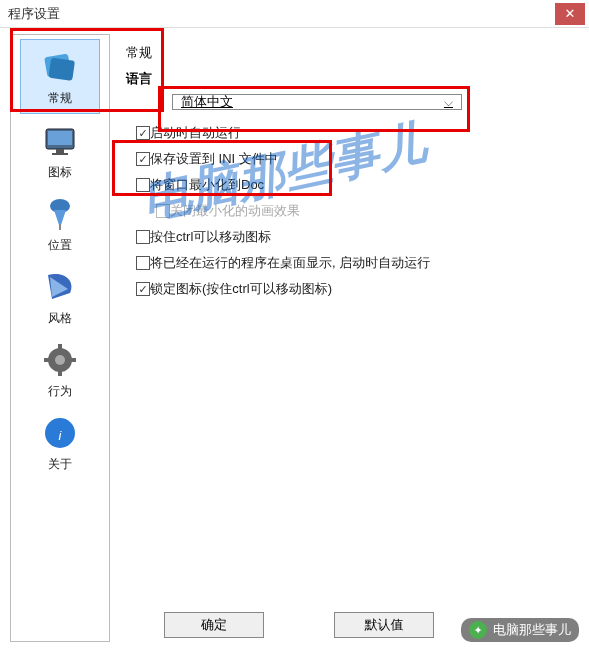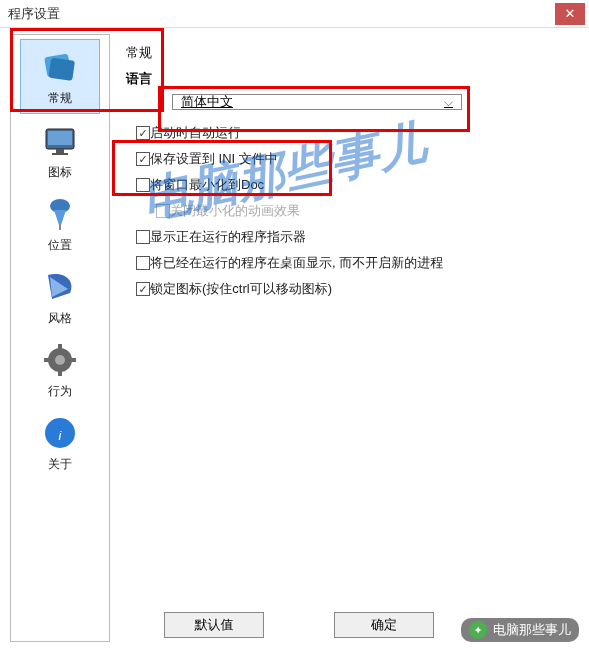--- a/index.html
+++ b/index.html
@@ -140,34 +140,34 @@
     <div class="chk-row">
       <span class="chk"></span>
       <span class="chk-label">将窗口最小化到Doc</span>
     </div>
     <div class="chk-row indent">
       <span class="chk disabled"></span>
       <span class="chk-label disabled">关闭最小化的动画效果</span>
     </div>
     <div class="chk-row">
       <span class="chk"></span>
-      <span class="chk-label">显示正在运行的程序指示器</span>
+      <span class="chk-label">按住ctrl可以移动图标</span>
     </div>
     <div class="chk-row">
       <span class="chk"></span>
-      <span class="chk-label">将已经在运行的程序在桌面显示, 而不开启新的进程</span>
+      <span class="chk-label">将已经在运行的程序在桌面显示, 启动时自动运行</span>
     </div>
     <div class="chk-row">
       <span class="chk checked"></span>
       <span class="chk-label">锁定图标(按住ctrl可以移动图标)</span>
     </div>
 
     <div class="buttons">
+      <div class="btn">确定</div>
       <div class="btn">默认值</div>
-      <div class="btn">确定</div>
     </div>
   </div>
 </div>
 
 <div class="red-box rb1"></div>
 <div class="red-box rb2"></div>
 <div class="red-box rb3"></div>
 
 <div class="watermark">电脑那些事儿</div>
 

